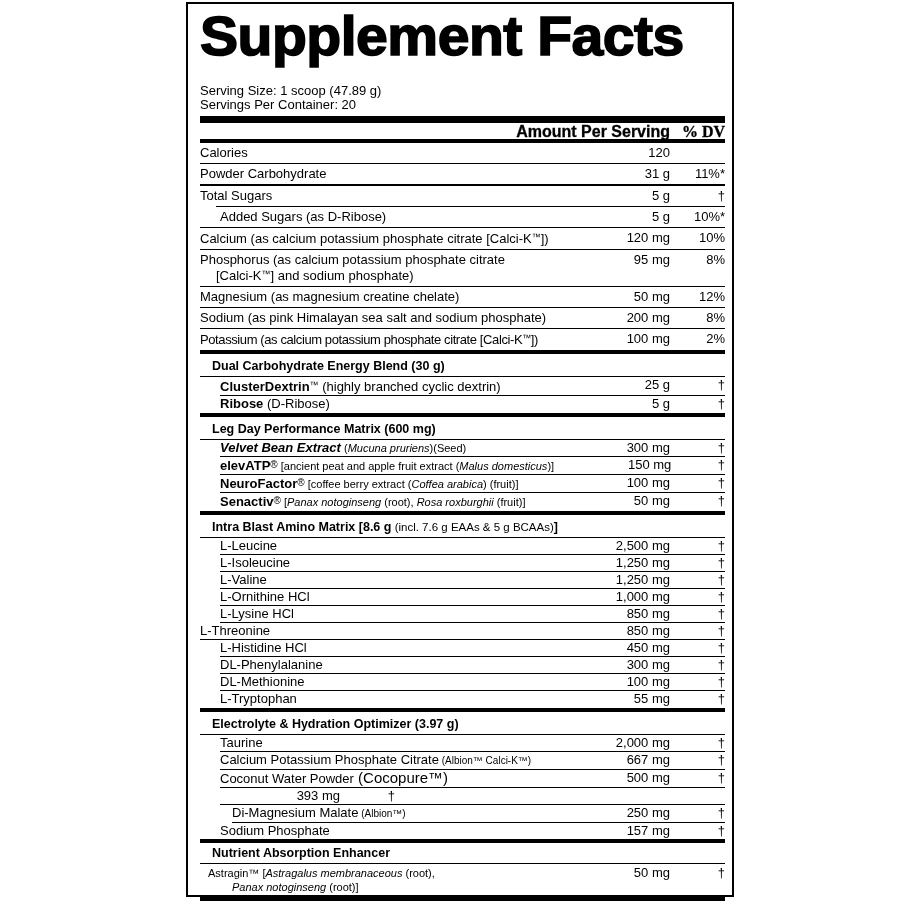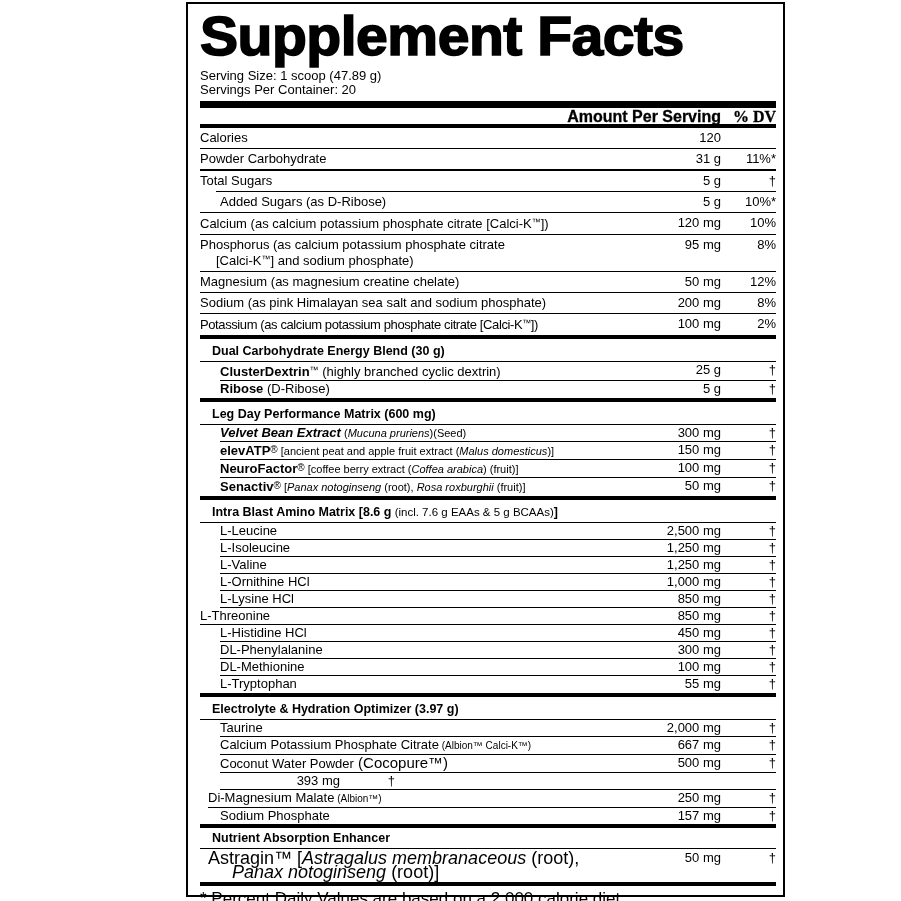--- a/index.html
+++ b/index.html
@@ -1,27 +1,27 @@
 <!DOCTYPE html>
 <html><head>
 <meta charset="utf-8">
 <style>
   html, body { margin: 0; padding: 0; background: #ffffff; }
   body { width: 901px; height: 901px; position: relative; overflow: hidden;
          font-family: "Liberation Sans", "DejaVu Sans", sans-serif; color: #000; }
   .label {
-    position: absolute; left: 186px; top: 2px; width: 599px; height: 895px;
+    position: absolute; left: 186px; top: 2px; width: 548px; height: 895px;
     border: 2px solid #000; box-sizing: border-box; padding: 0 7px 0 12px;
   }
   .title {
     font-family: "Liberation Sans", sans-serif; font-weight: 900; font-size: 56px;
     letter-spacing: -0.5px; line-height: 56px; margin-top: 4px; white-space: nowrap;
     -webkit-text-stroke: 1.6px #000; transform: scaleX(1.02); transform-origin: left;
   }
-  .serving { font-size: 13px; line-height: 14px; margin-top: 5px; }
+  .serving { font-size: 13px; line-height: 14px; margin-top: 20px; }
   .bar-thick { height: 7px; background: #000; margin-top: 4px; }
   .bar-med { height: 4px; background: #000; }
   .hdr-row { display: flex; font-weight: bold; font-size: 16px; height: 16px; 
              -webkit-text-stroke: 0.3px #000; }
   .hdr-row .spacer { flex: 1; }
   .hdr-row .amt { width: 160px; text-align: right; }
   .hdr-row .dv { width: 55px; text-align: right; font-family: Liberation Serif, serif; }
   .row { display: flex; align-items: flex-start; font-size: 13px; line-height: 15px; padding: 2px 0 3px 0;
          border-bottom: 1px solid #000; }
   .row .name { flex: 1; white-space: nowrap; }
@@ -207,35 +207,35 @@
     </div>
   <div class="row sub" style="margin-left:20px">
       <span class="name"><span>Coconut Water Powder</span><span class="small" style="font-size:15px"> (Cocopure™)</span></span>
       <span class="amt">500 mg</span>
       <span class="dv">†</span>
     </div>
   <div class="row sub" style="margin-left:20px">
       <span class="amt">393 mg</span>
       <span class="dv">†</span>
     </div>
-  <div class="row sub" style="margin-left:8px">
+  <div class="row sub" style="margin-left:32px">
       <span class="name"><span>Di-Magnesium Malate</span><span class="small" style="font-size:10px"> (Albion™)</span></span>
       <span class="amt">250 mg</span>
       <span class="dv">†</span>
     </div>
   <div class="row sub" style="margin-left:20px;border-bottom:none">
       <span class="name"><span>Sodium Phosphate</span><span class="small"></span></span>
       <span class="amt">157 mg</span>
       <span class="dv">†</span>
     </div>
   <div class="bar-med"></div>
 
   <div class="section-title" style="margin-top:1px">Nutrient Absorption Enhancer</div>
   <div class="row sub" style="margin-left:8px;border-bottom:none;padding-top:2px">
-    <span class="name" style="font-size:18px"><span>Astragin™ [</span><span class="i">Astragalus membranaceous</span><span> (root),</span><span style="display:block;padding-left:24px"><span class="i">Panax notoginseng</span><span> (root)]</span></span></span>
+    <span class="name" style="font-size:11px"><span>Astragin™ [</span><span class="i">Astragalus membranaceous</span><span> (root),</span><span style="display:block;padding-left:24px"><span class="i">Panax notoginseng</span><span> (root)]</span></span></span>
     <span class="amt">50 mg</span>
     <span class="dv">†</span>
   </div>
   <div class="bar-med" style="margin-top:2px"></div>
 
   <div class="footnote">
     <div>* Percent Daily Values are based on a 2,000 calorie diet.</div>
 
   </div>
 </div>

